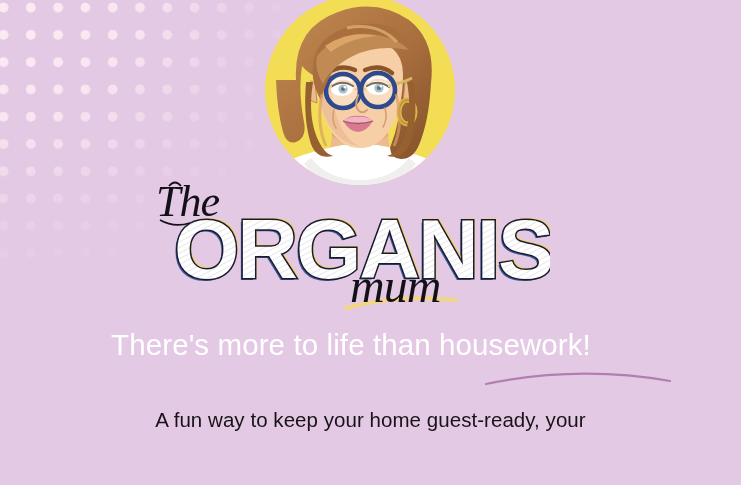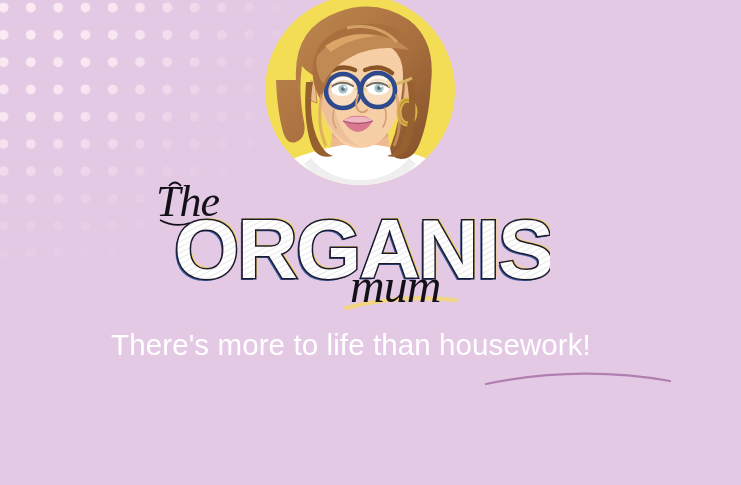--- a/index.html
+++ b/index.html
@@ -216,15 +216,16 @@
     </svg>
   </div>
 
   <div class="headline">There's more to life than housework!</div>
 
   <svg class="headline-swoosh" viewBox="0 0 190 20" xmlns="http://www.w3.org/2000/svg">
     <path d="M3 16 q92 -19 184 -3" stroke="#b07fb0" stroke-width="2.2" fill="none" stroke-linecap="round"></path>
   </svg>
 
   <div class="subtitle">
+    <span class="line">A fun way to keep your home guest-ready, your</span>
   </div>
 
 </div>
 
 </body></html>

